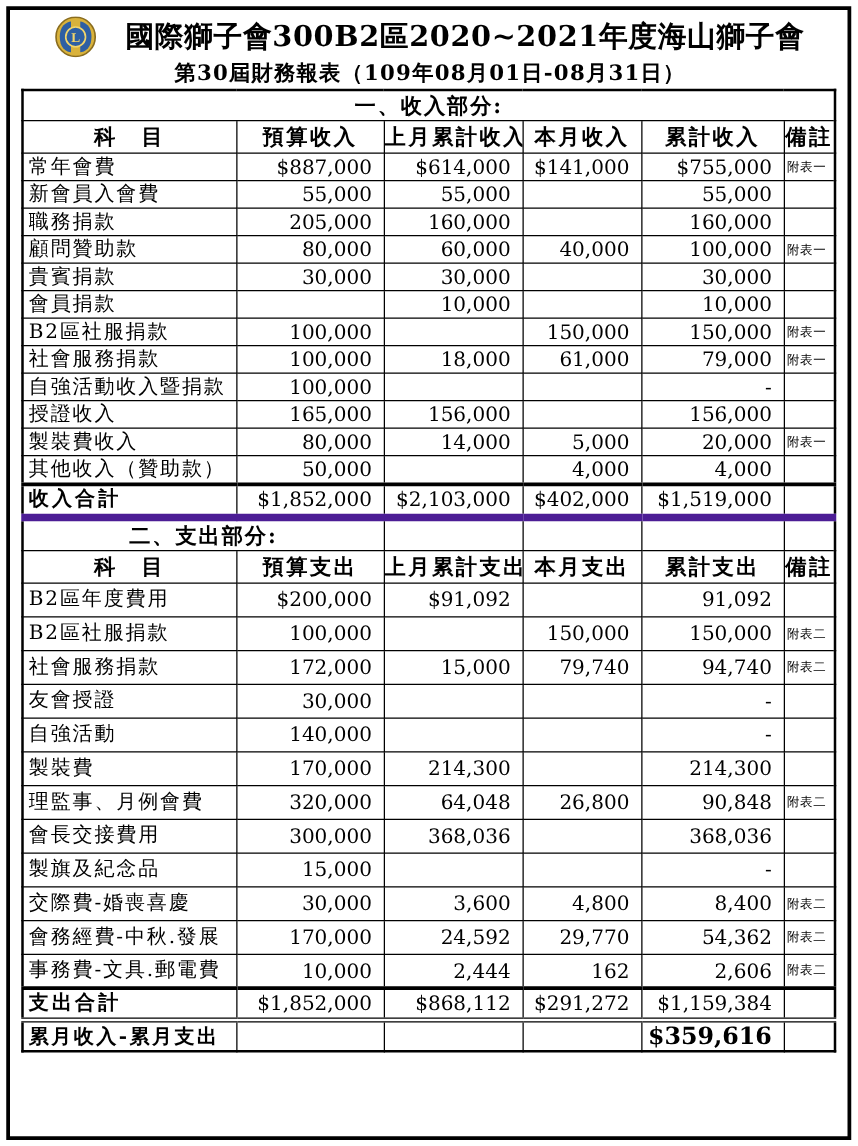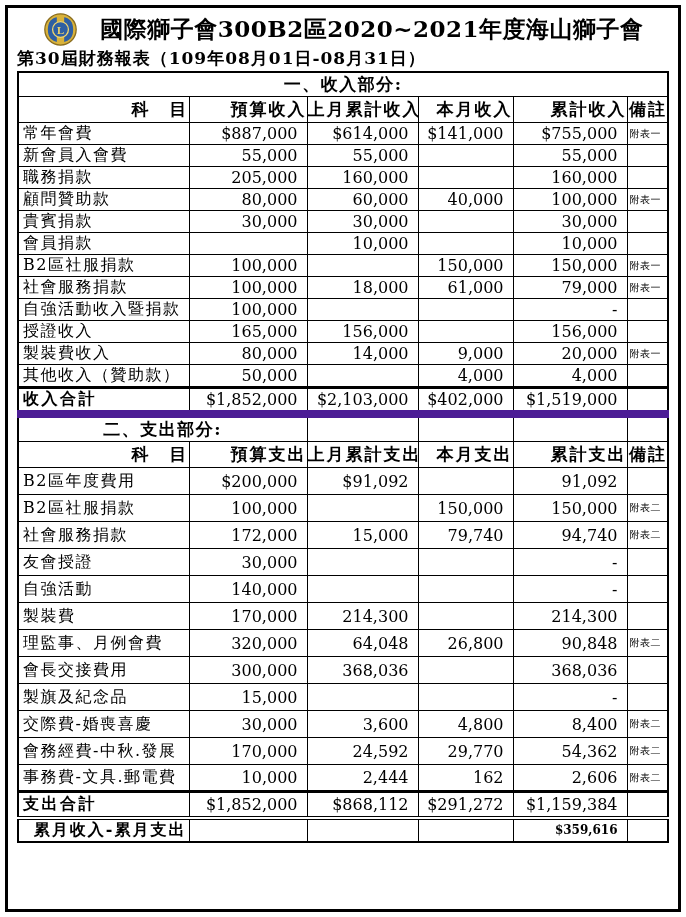--- a/index.html
+++ b/index.html
@@ -27,21 +27,21 @@
     gap: 9px;
     height: 36px;
   }
   .page-title {
     font-size: 23px;
     font-weight: bold;
     letter-spacing: 0.5px;
     white-space: nowrap;
     margin-left: 14px;
   }
-  .subtitle-row { height: 24px; }
+  .subtitle-row { text-align: center; height: 24px; }
   .page-subtitle { font-size: 17px; font-weight: bold; letter-spacing: 1px; }
 
   table.fin {
     border-collapse: collapse;
     table-layout: fixed;
     width: 650px;
     border: 2px solid #000;
   }
   table.fin th, table.fin td {
     border: 1px solid #000;
@@ -55,21 +55,21 @@
     letter-spacing: 1.5px;
     height: 23px;
     padding: 0 4px;
     text-align: center;
   }
   table.fin th {
     font-weight: bold;
     font-size: 17px;
     letter-spacing: 2px;
     height: 26px;
-    text-align: right;
+    text-align: center;
   }
   td.c-label {
     text-align: left;
     padding: 0 2px 0 4px;
     font-size: 16px;
     letter-spacing: 1.5px;
   }
   td.c-num {
     text-align: right;
     padding-right: 9px;
@@ -79,24 +79,24 @@
     font-size: 10px;
     text-align: left;
     padding: 0 18px 0 2px;
     letter-spacing: 0.5px;
   }
   tbody.inc-body tr { height: 22px; }
   tbody.exp-body tr { height: 27px; }
   tbody.exp-body td.c-label { white-space: normal; line-height: 1.3; }
   tr.row-total td { border-top: 3px solid #000; height: 26px; }
   tr.row-total td.c-label { font-weight: bold; letter-spacing: 2.5px; }
-  tr.sec-row-mid td { border-top: 8px solid #4c1d95; }
+  tr.sec-row-mid td { border-top: 6px solid #4c1d95; }
   tr.row-final td { border-top: 4px double #000; height: 24px; }
-  tr.row-final td.c-label { font-weight: bold; letter-spacing: 2px; text-align: right; }
-  tr.row-final td.c-num { font-weight: bold; font-size: 12px; margin-left: 22px; }
+  tr.row-final td.c-label { font-weight: bold; letter-spacing: 2px; }
+  tr.row-final td.c-num { font-weight: bold; font-size: 19px; margin-left: 22px; }
   .logo-wrap { display: inline-flex; }
 </style>
 </head>
 <body>
 
 <div class="page">
   <div class="frame">
 
     <div class="title-row">
       <span class="logo-wrap">
@@ -228,21 +228,21 @@
             <td class="c-num">156,000</td>
             <td class="c-num"></td>
             <td class="c-num">156,000</td>
             <td class="c-note"></td>
           </tr>
 
           <tr>
             <td class="c-label">製裝費收入</td>
             <td class="c-num">80,000</td>
             <td class="c-num">14,000</td>
-            <td class="c-num">9,000</td>
+            <td class="c-num">5,000</td>
             <td class="c-num">20,000</td>
             <td class="c-note">附表一</td>
           </tr>
 
           <tr>
             <td class="c-label">其他收入（贊助款）</td>
             <td class="c-num">50,000</td>
             <td class="c-num"></td>
             <td class="c-num">4,000</td>
             <td class="c-num">4,000</td>

